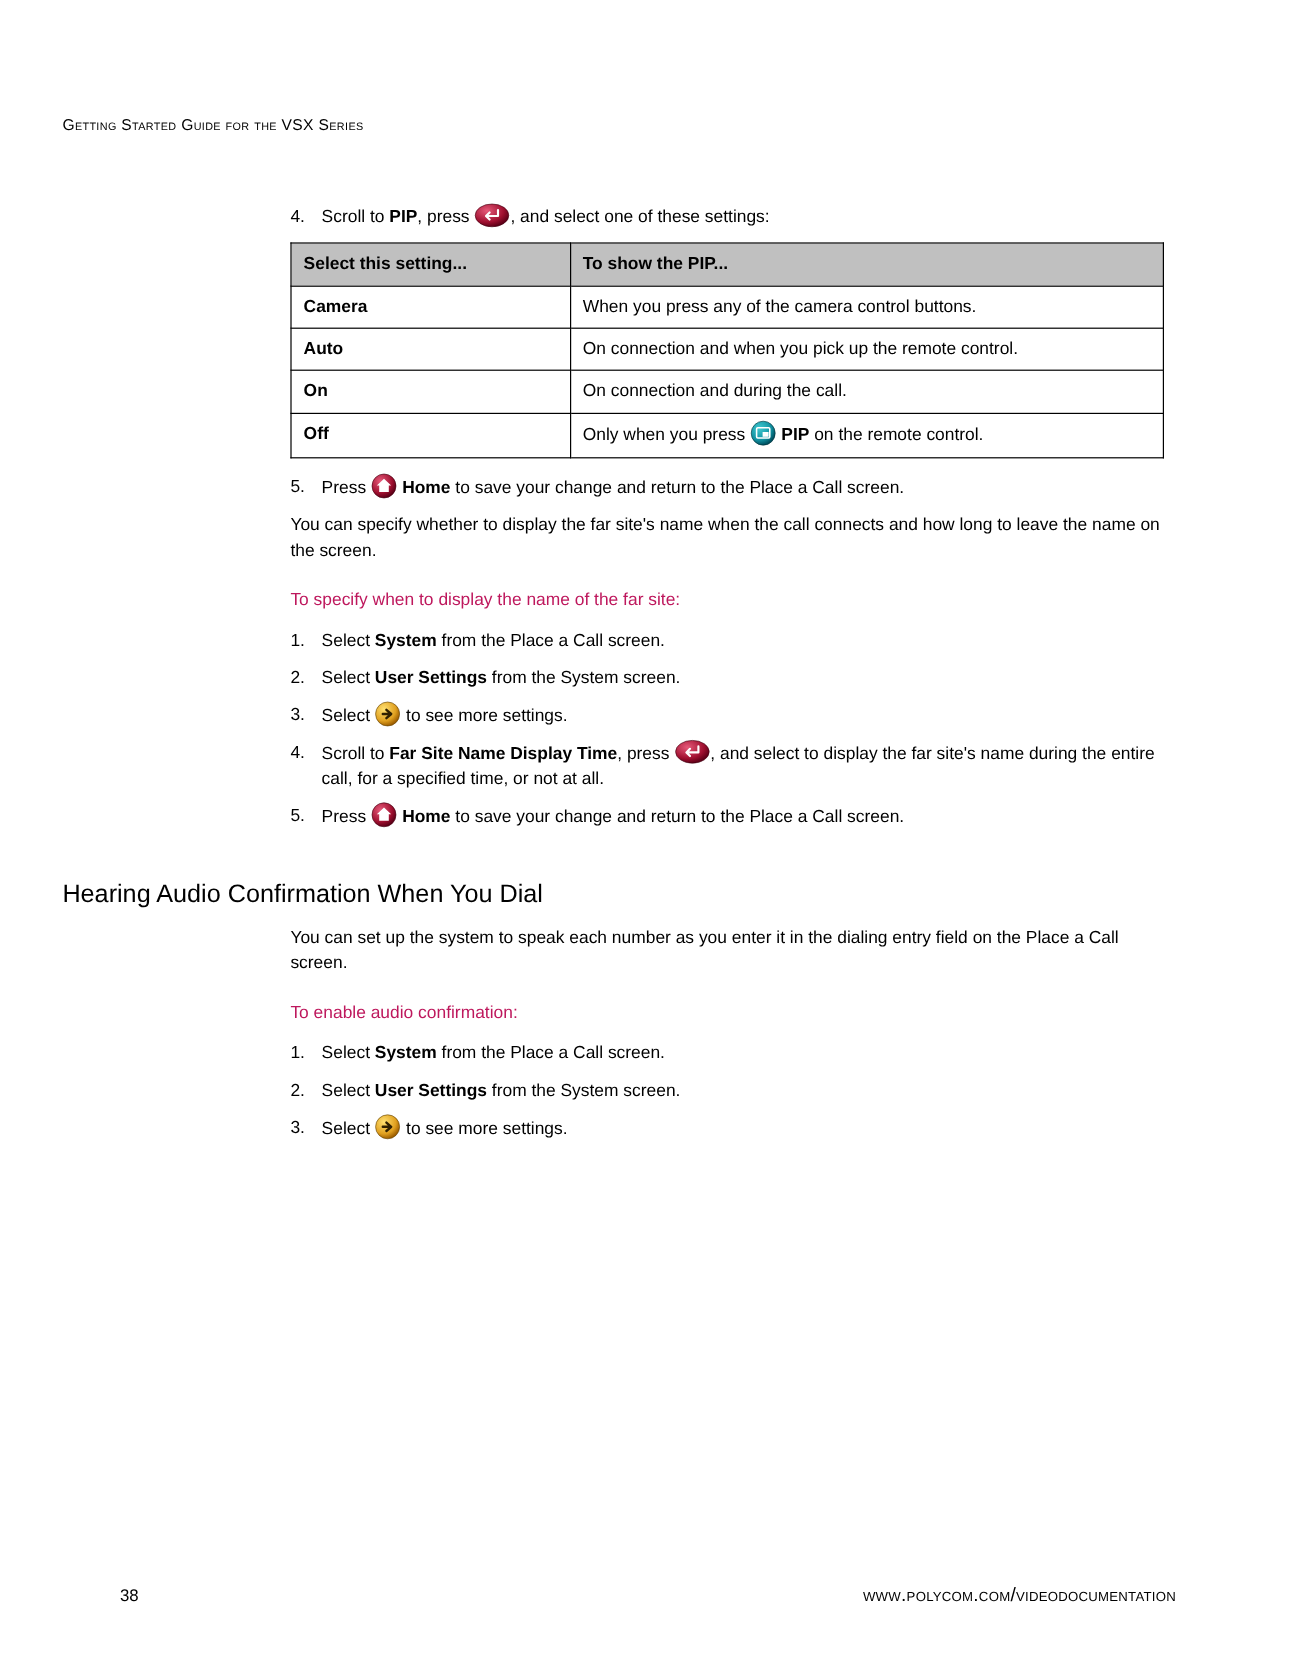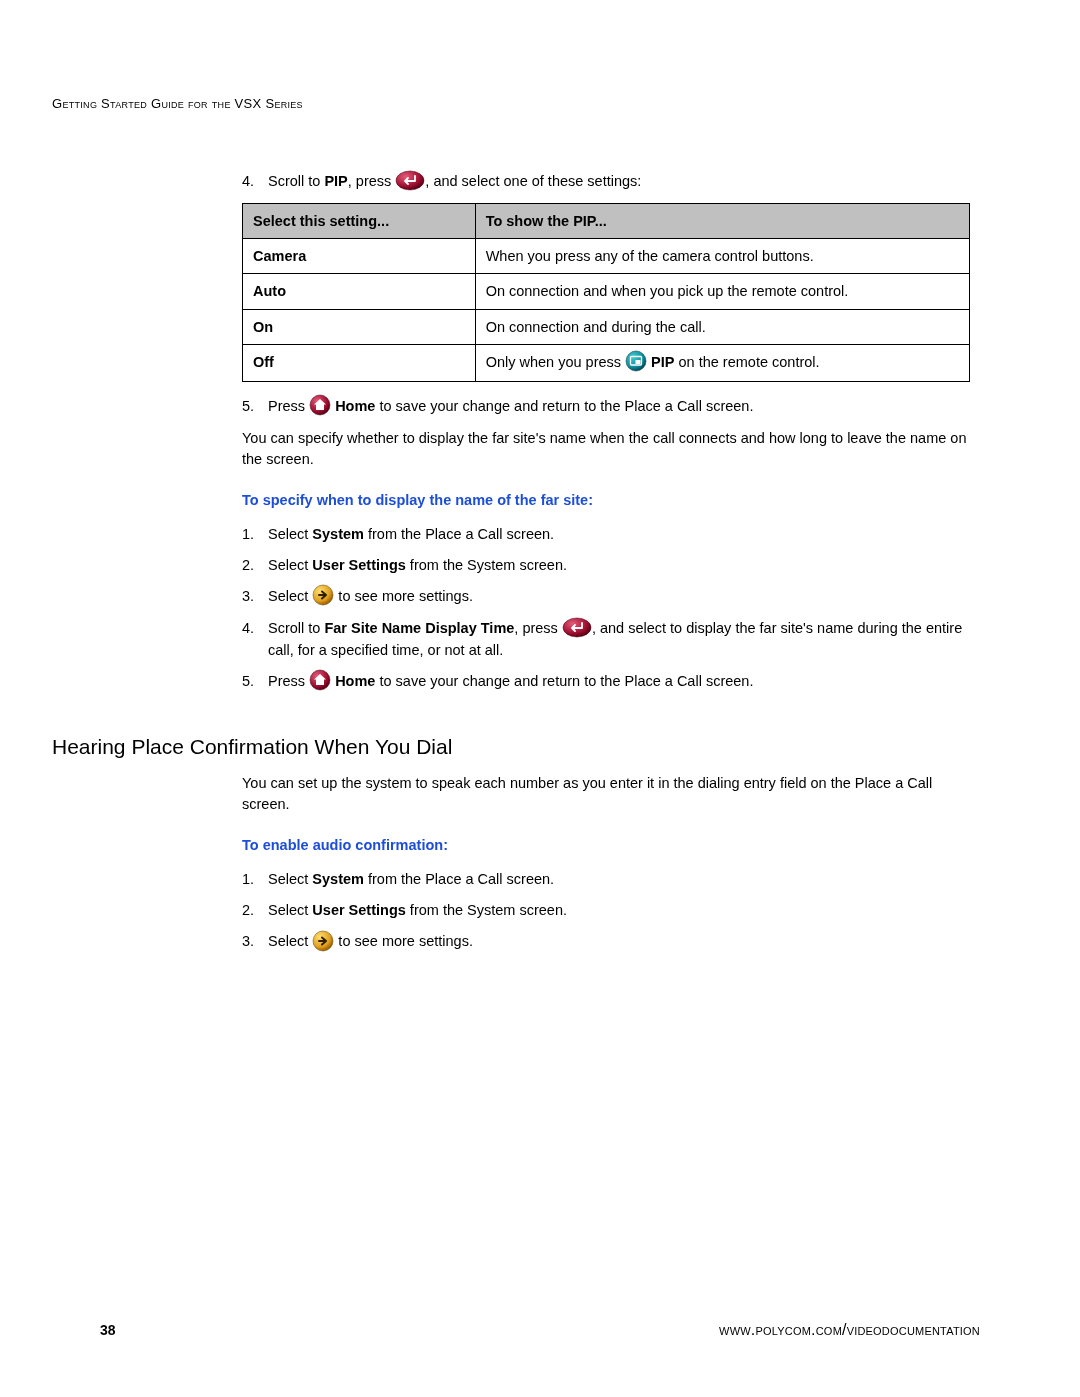--- a/index.html
+++ b/index.html
@@ -96,35 +96,35 @@
   h2.section {
     font-size: 21px;
     font-weight: normal;
     margin: 42px 0 14px 0;
   }
   .intro {
     margin: 0 0 22px 0;
     line-height: 1.45;
   }
   .blue-head {
-    color: #1d4ed8;
-    font-weight: bold;
+    color: #be185d;
+    font-weight: normal;
     margin: 0 0 16px 0;
   }
   .footer {
     position: absolute;
     left: 100px;
     right: 100px;
     bottom: 58px;
     display: flex;
     justify-content: space-between;
     align-items: baseline;
     font-size: 12px;
   }
-  .footer .pg { font-size: 14px; font-weight: bold; }
+  .footer .pg { font-size: 14px; }
   .footer .url { font-variant: small-caps; letter-spacing: 0.2px; font-size: 16px; margin-top: 48px; }
 </style>
 </head>
 <body>
 
 <svg width="0" height="0" style="position:absolute">
   <defs>
     <radialGradient id="redGrad" cx="35%" cy="30%" r="70%">
       <stop offset="0%" stop-color="#e65a7a"></stop>
       <stop offset="70%" stop-color="#a01030"></stop>
@@ -242,21 +242,21 @@
       <div class="ol-body">
         <span>Press </span><span class="icon-home"><svg viewBox="0 0 22 22">
               <circle cx="11" cy="11" r="10" fill="url(#redGrad)" stroke="#400010" stroke-width="0.5"></circle>
               <path d="M11 5 L17 10.5 L15 10.5 L15 16 L7 16 L7 10.5 L5 10.5 Z" fill="#fff"></path>
             </svg></span>
         <span> </span><strong>Home</strong><span> to save your change and return to the Place a Call screen.</span>
       </div>
     </div>
   </div>
 
-  <h2 class="section">Hearing Place Confirmation When You Dial</h2>
+  <h2 class="section">Hearing Audio Confirmation When You Dial</h2>
   <div class="content-block">
     <p class="intro">You can set up the system to speak each number as you enter it in the dialing entry field on the Place a Call screen.</p>
     <p class="blue-head">To enable audio confirmation:</p>
 
     <div class="ol-item">
       <div class="ol-num">1.</div>
       <div class="ol-body">
         <span>Select </span><strong>System</strong><span> from the Place a Call screen.</span>
       </div>
     </div>

